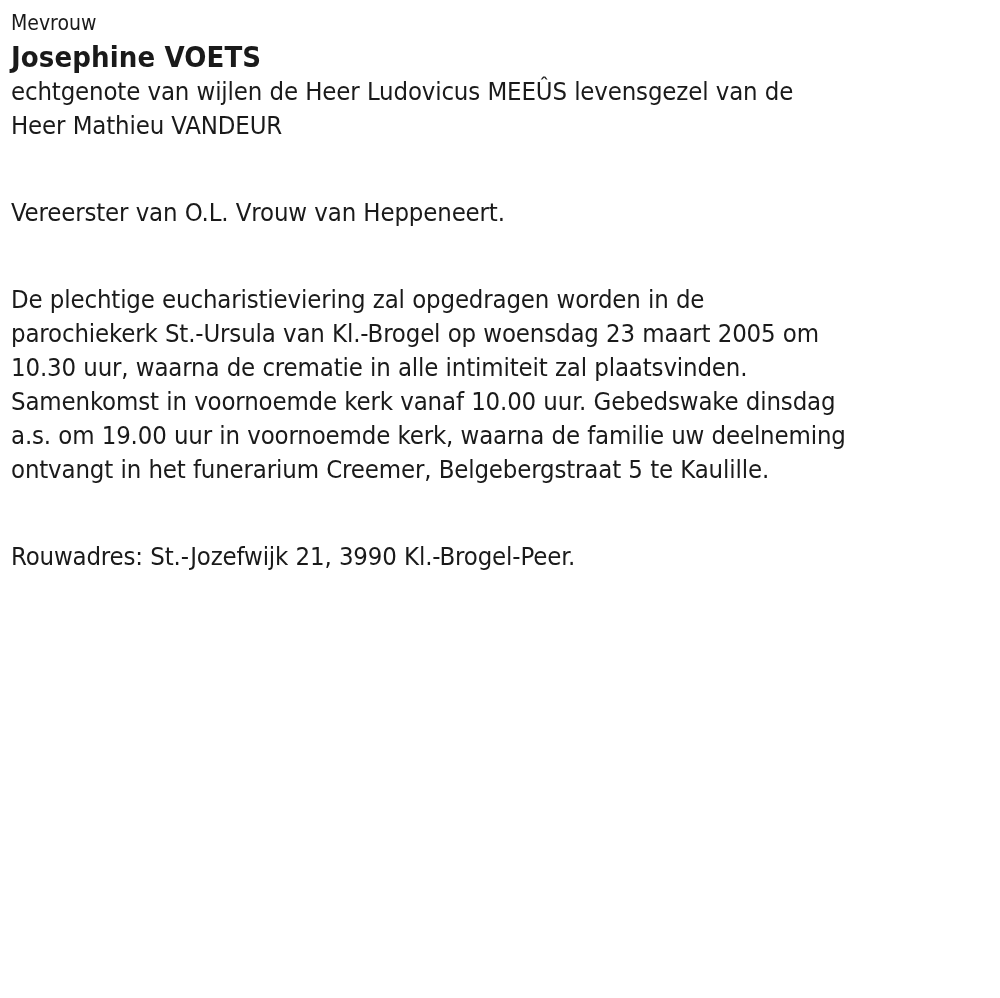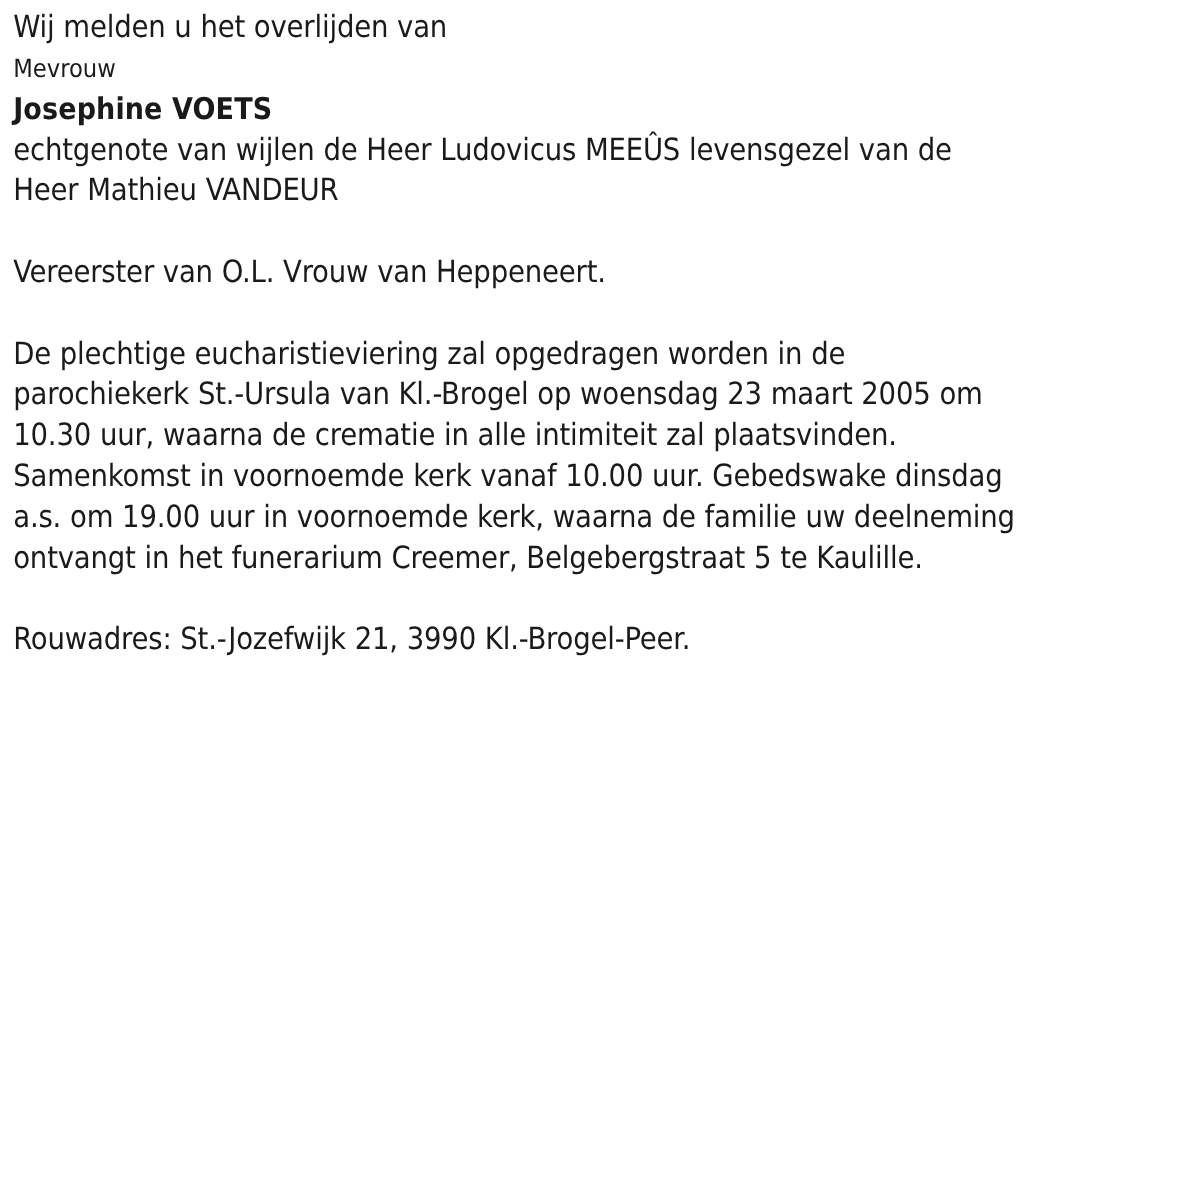--- a/index.html
+++ b/index.html
@@ -28,44 +28,43 @@
     font-size: 25.5px;
     line-height: 34px;
     letter-spacing: -0.15px;
     margin: 0;
     padding: 0;
     white-space: pre-wrap;
     word-spacing: 0.2px;
   }
 
   
-  .gap-full { margin-top: 34px; }
+  .gap-full { margin-top: 53px; }
 
   .name {
     font-weight: bold;
-    font-size: 25px;
+    font-size: 29px;
     line-height: 34px;
     letter-spacing: 0.1px;
     margin: 0;
     padding: 0;
   }
 
   .salutation {
     font-size: 21px;
     line-height: 34px;
     margin: 0;
     padding: 0;
   }
 </style>
 </head>
 <body>
 
 <div id="notice">
 
-  <p class="para">Wij melden u het overlijden van</p>
 
   <p class="salutation gap-full">Mevrouw</p>
 
   <p class="name">Josephine VOETS</p>
 
   <p class="para">echtgenote van wijlen de Heer Ludovicus MEEÛS levensgezel van de
 Heer Mathieu VANDEUR</p>
 
   <p class="para gap-full">Vereerster van O.L. Vrouw van Heppeneert.</p>
 

